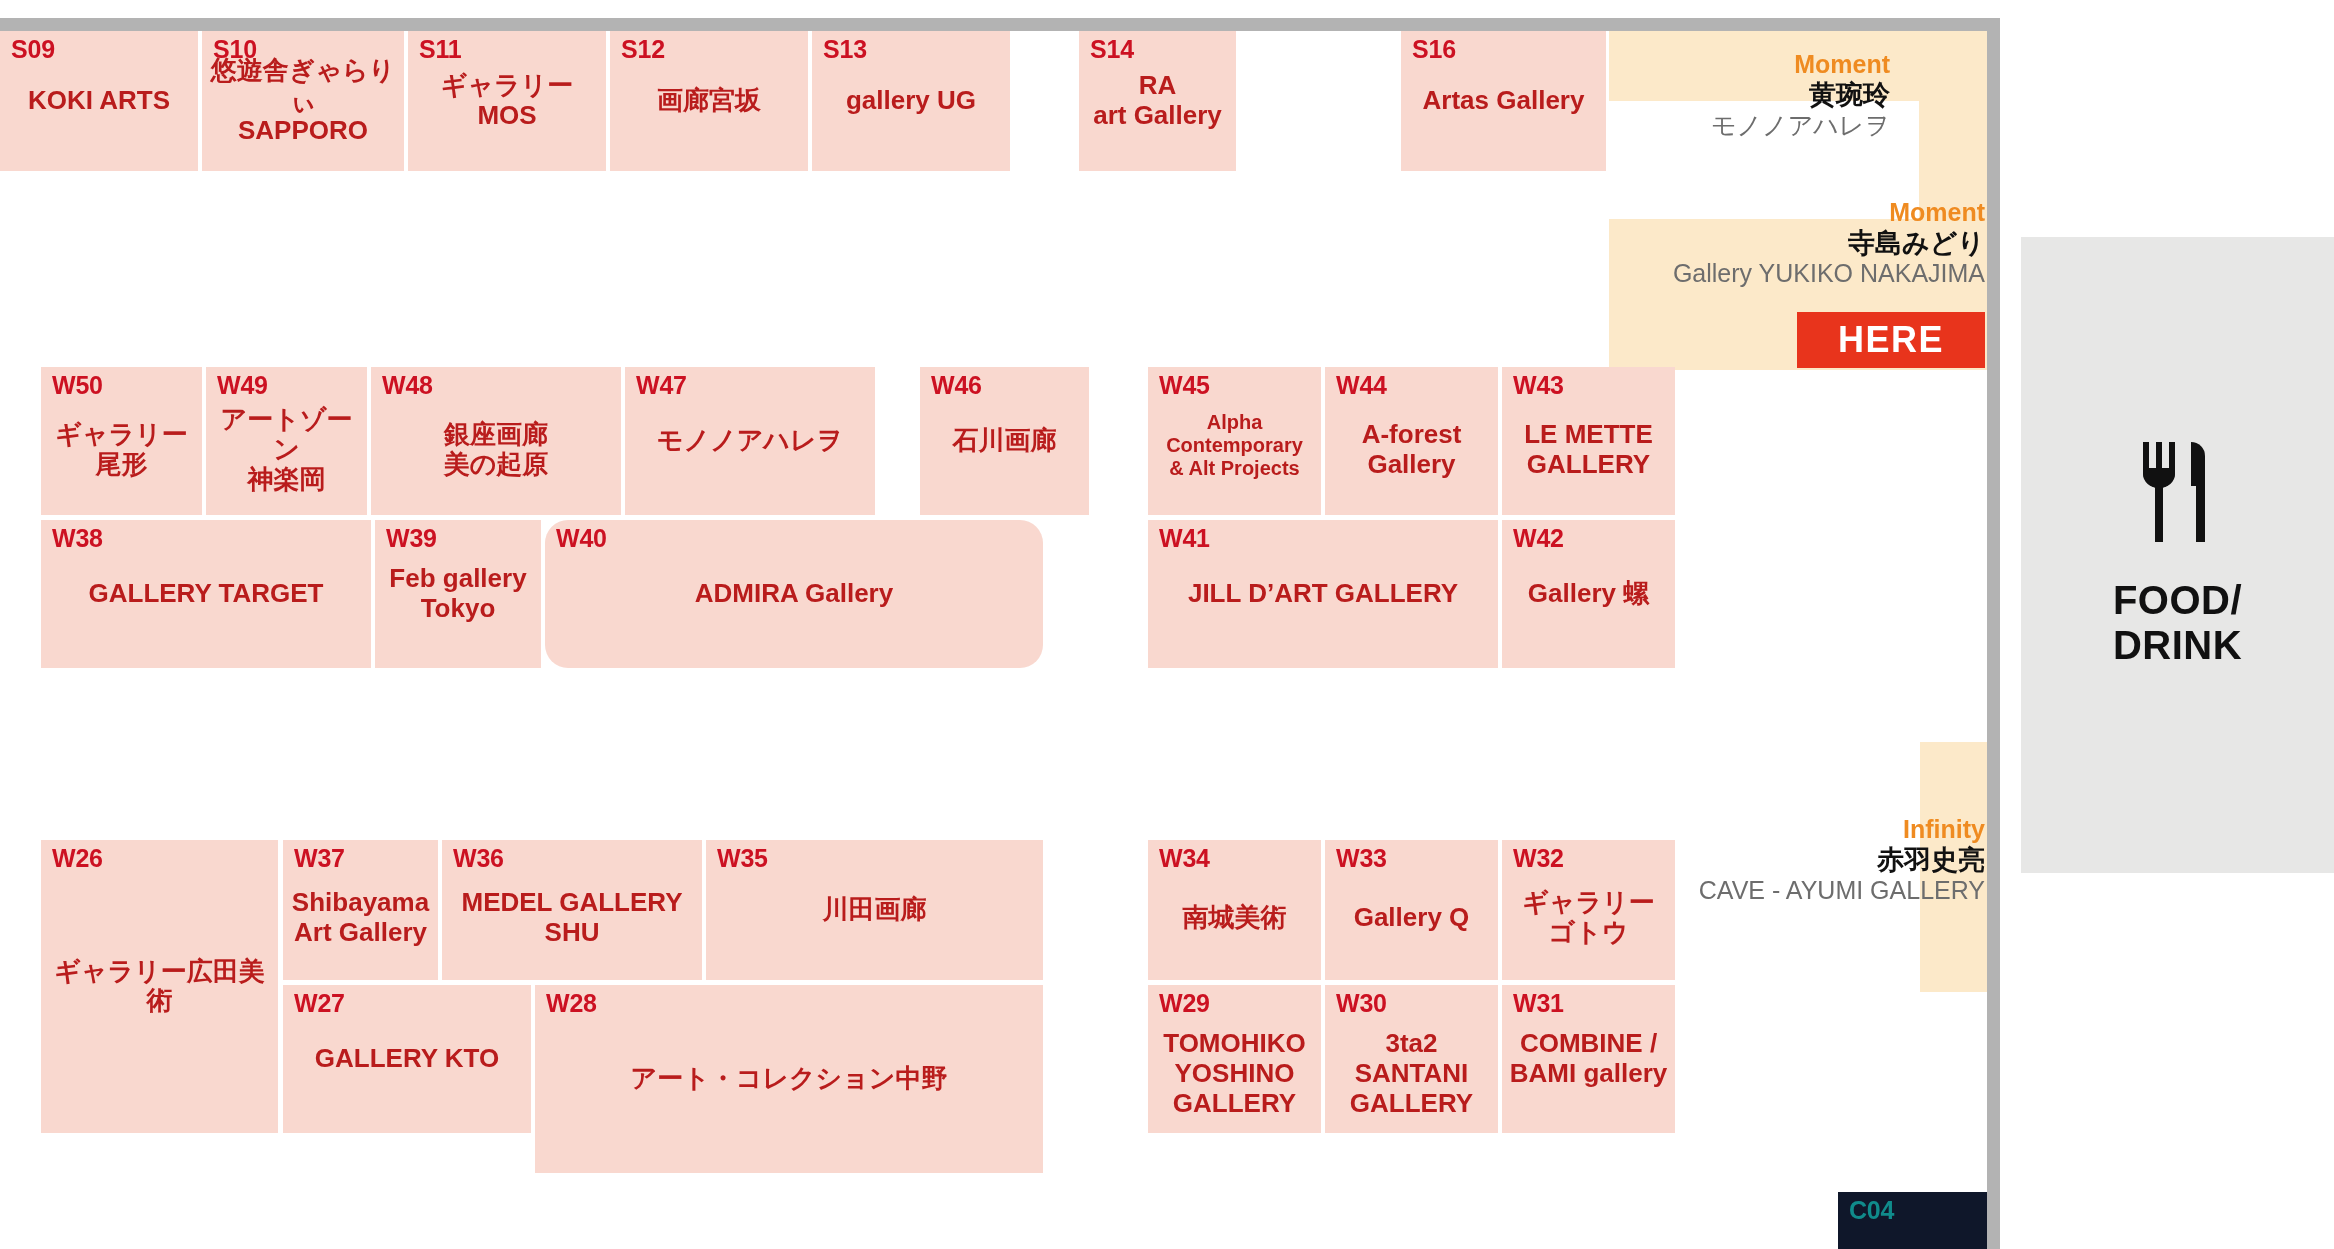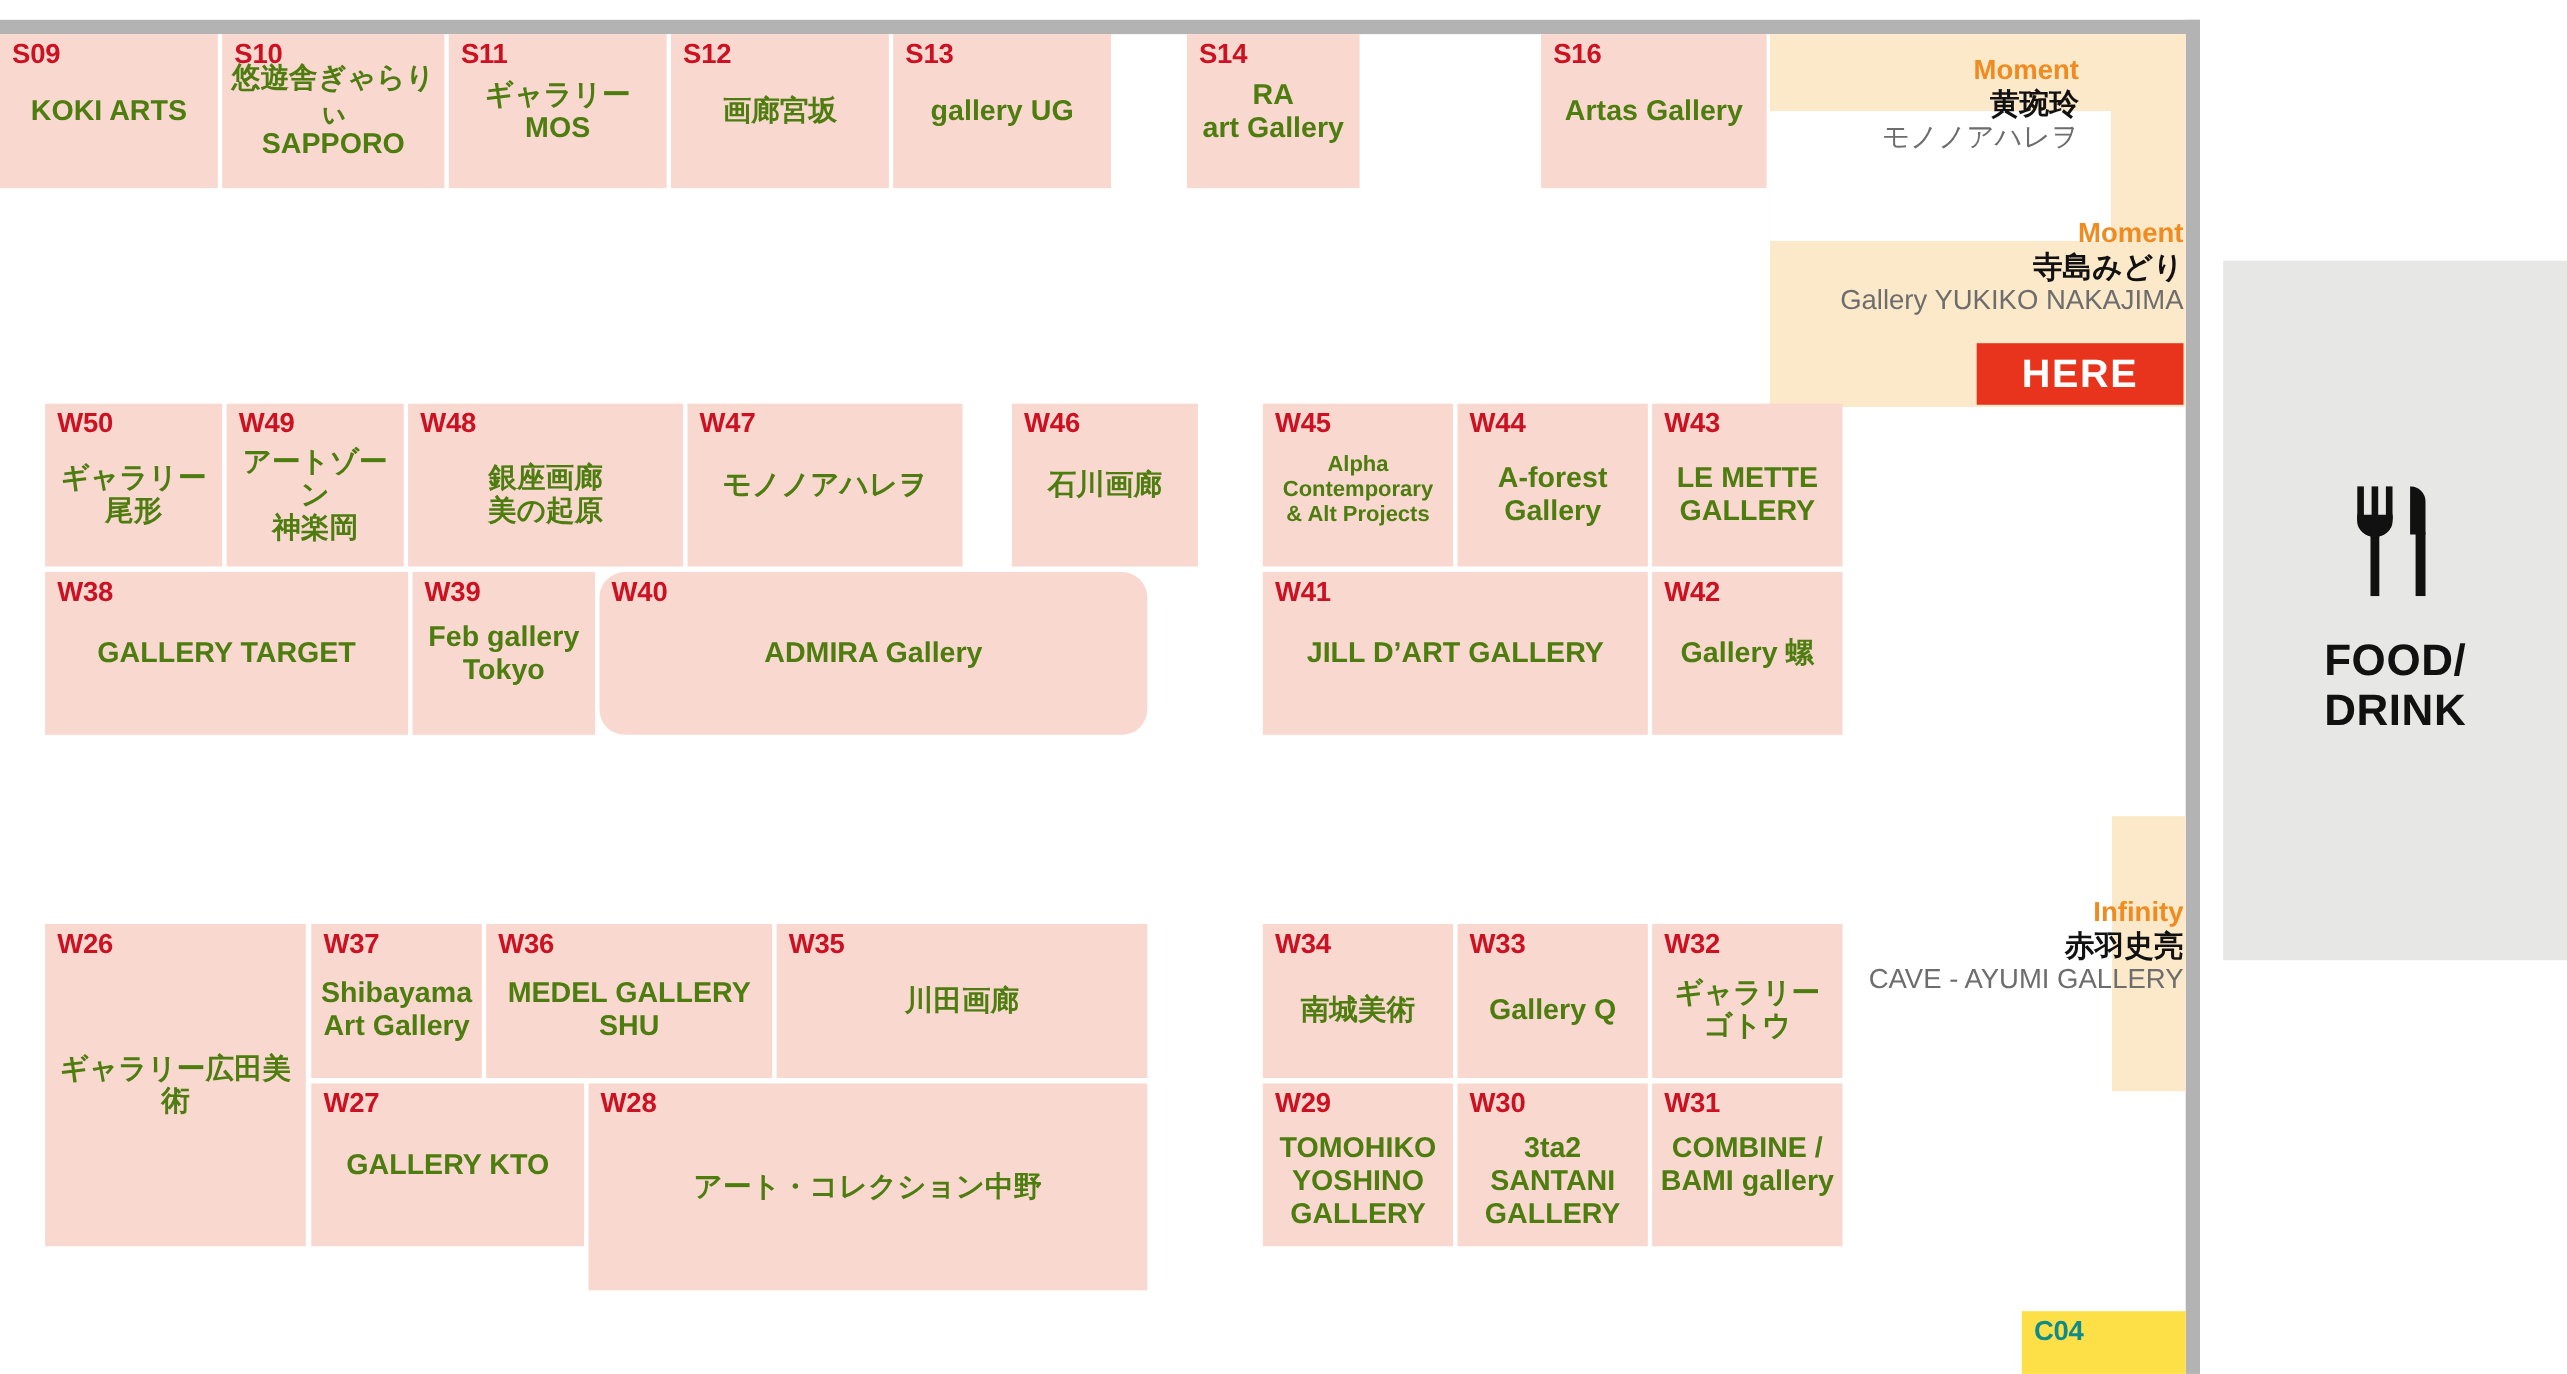--- a/index.html
+++ b/index.html
@@ -39,21 +39,21 @@
     color: #cc1122;
     font-size: 25px;
     font-weight: bold;
     letter-spacing: -0.2px;
     line-height: 1;
   }
   .booth .name {
     position: absolute;
     left: 0;
     right: 0;
-    color: #4d7c0f;
+    color: #b91c1c;
     font-size: 26px;
     font-weight: bold;
     text-align: center;
     line-height: 1.15;
     padding: 0 6px;
     box-sizing: border-box;
   }
   .booth .name.ctr {
     top: 50%;
     transform: translateY(-50%);
@@ -61,21 +61,21 @@
   .booth .name.lower {
     top: 56%;
     transform: translateY(-50%);
   }
   .booth .name.below-code {
     top: 44px;
   }
 
   
   .booth.cyan {
-    background: #fde047;
+    background: #0f172a;
   }
   .booth.cyan .code {
     color: #108b8b;
   }
 
   
   .zone {
     position: absolute;
     background: #fce9c9;
   }

